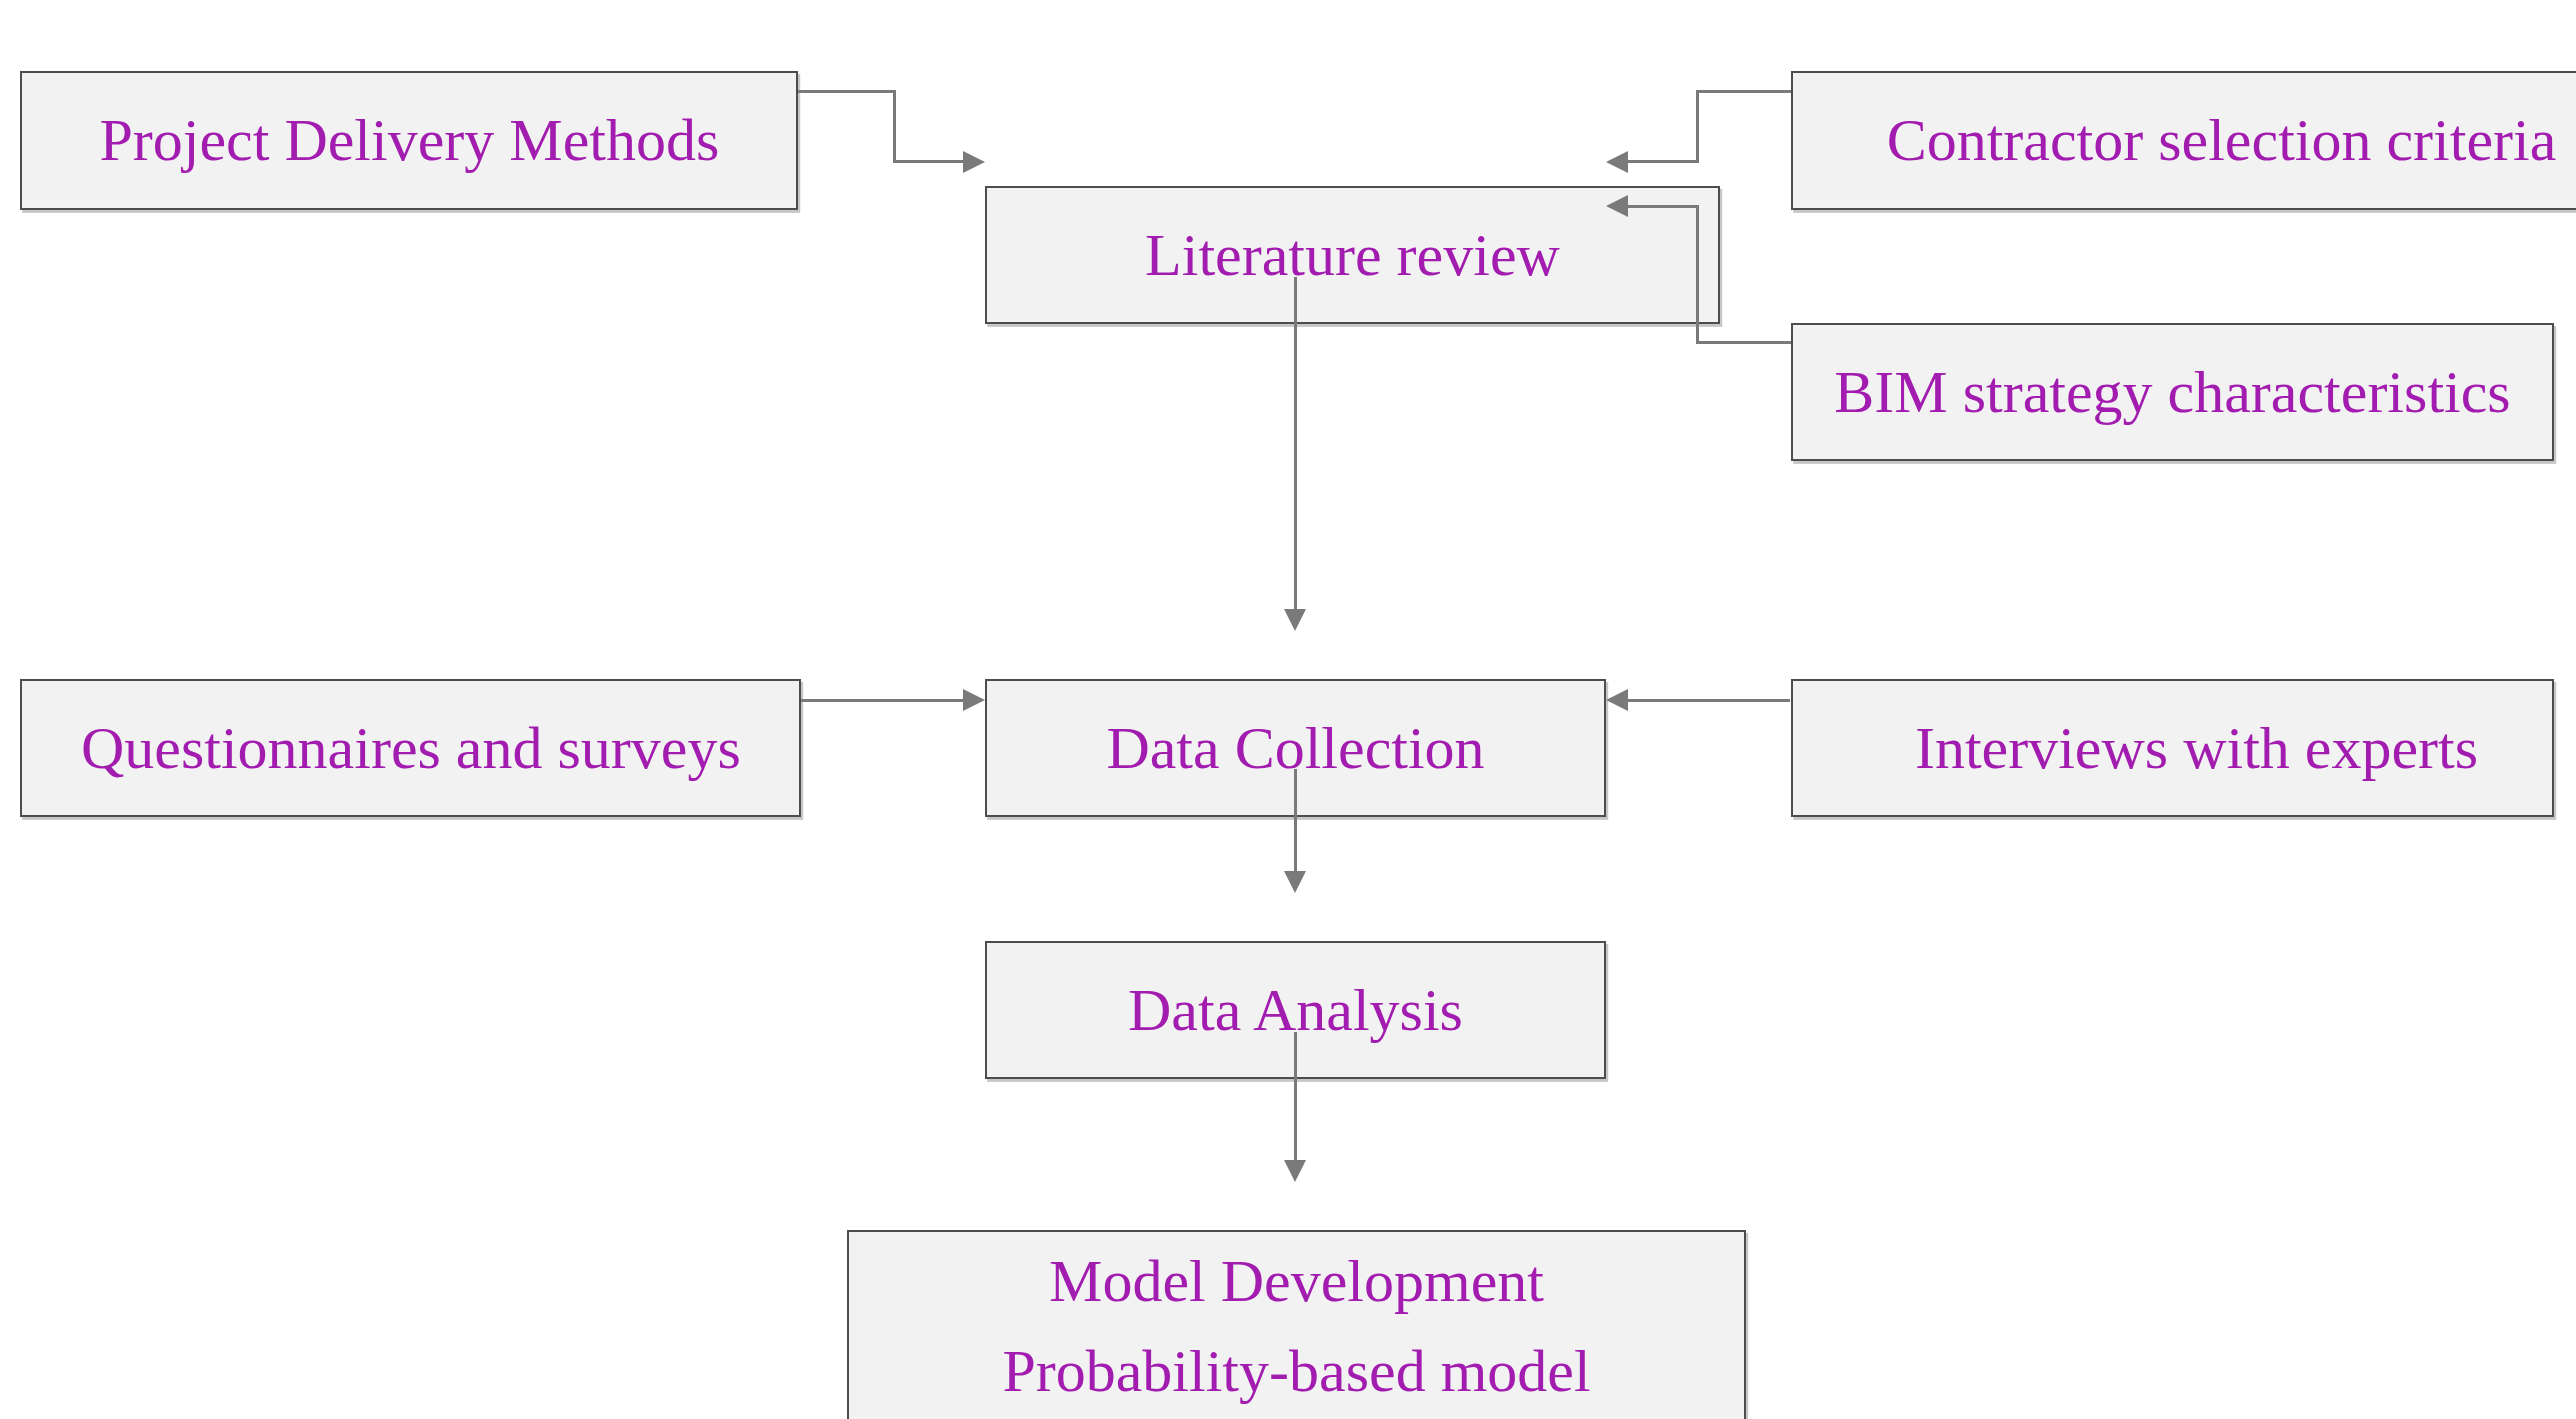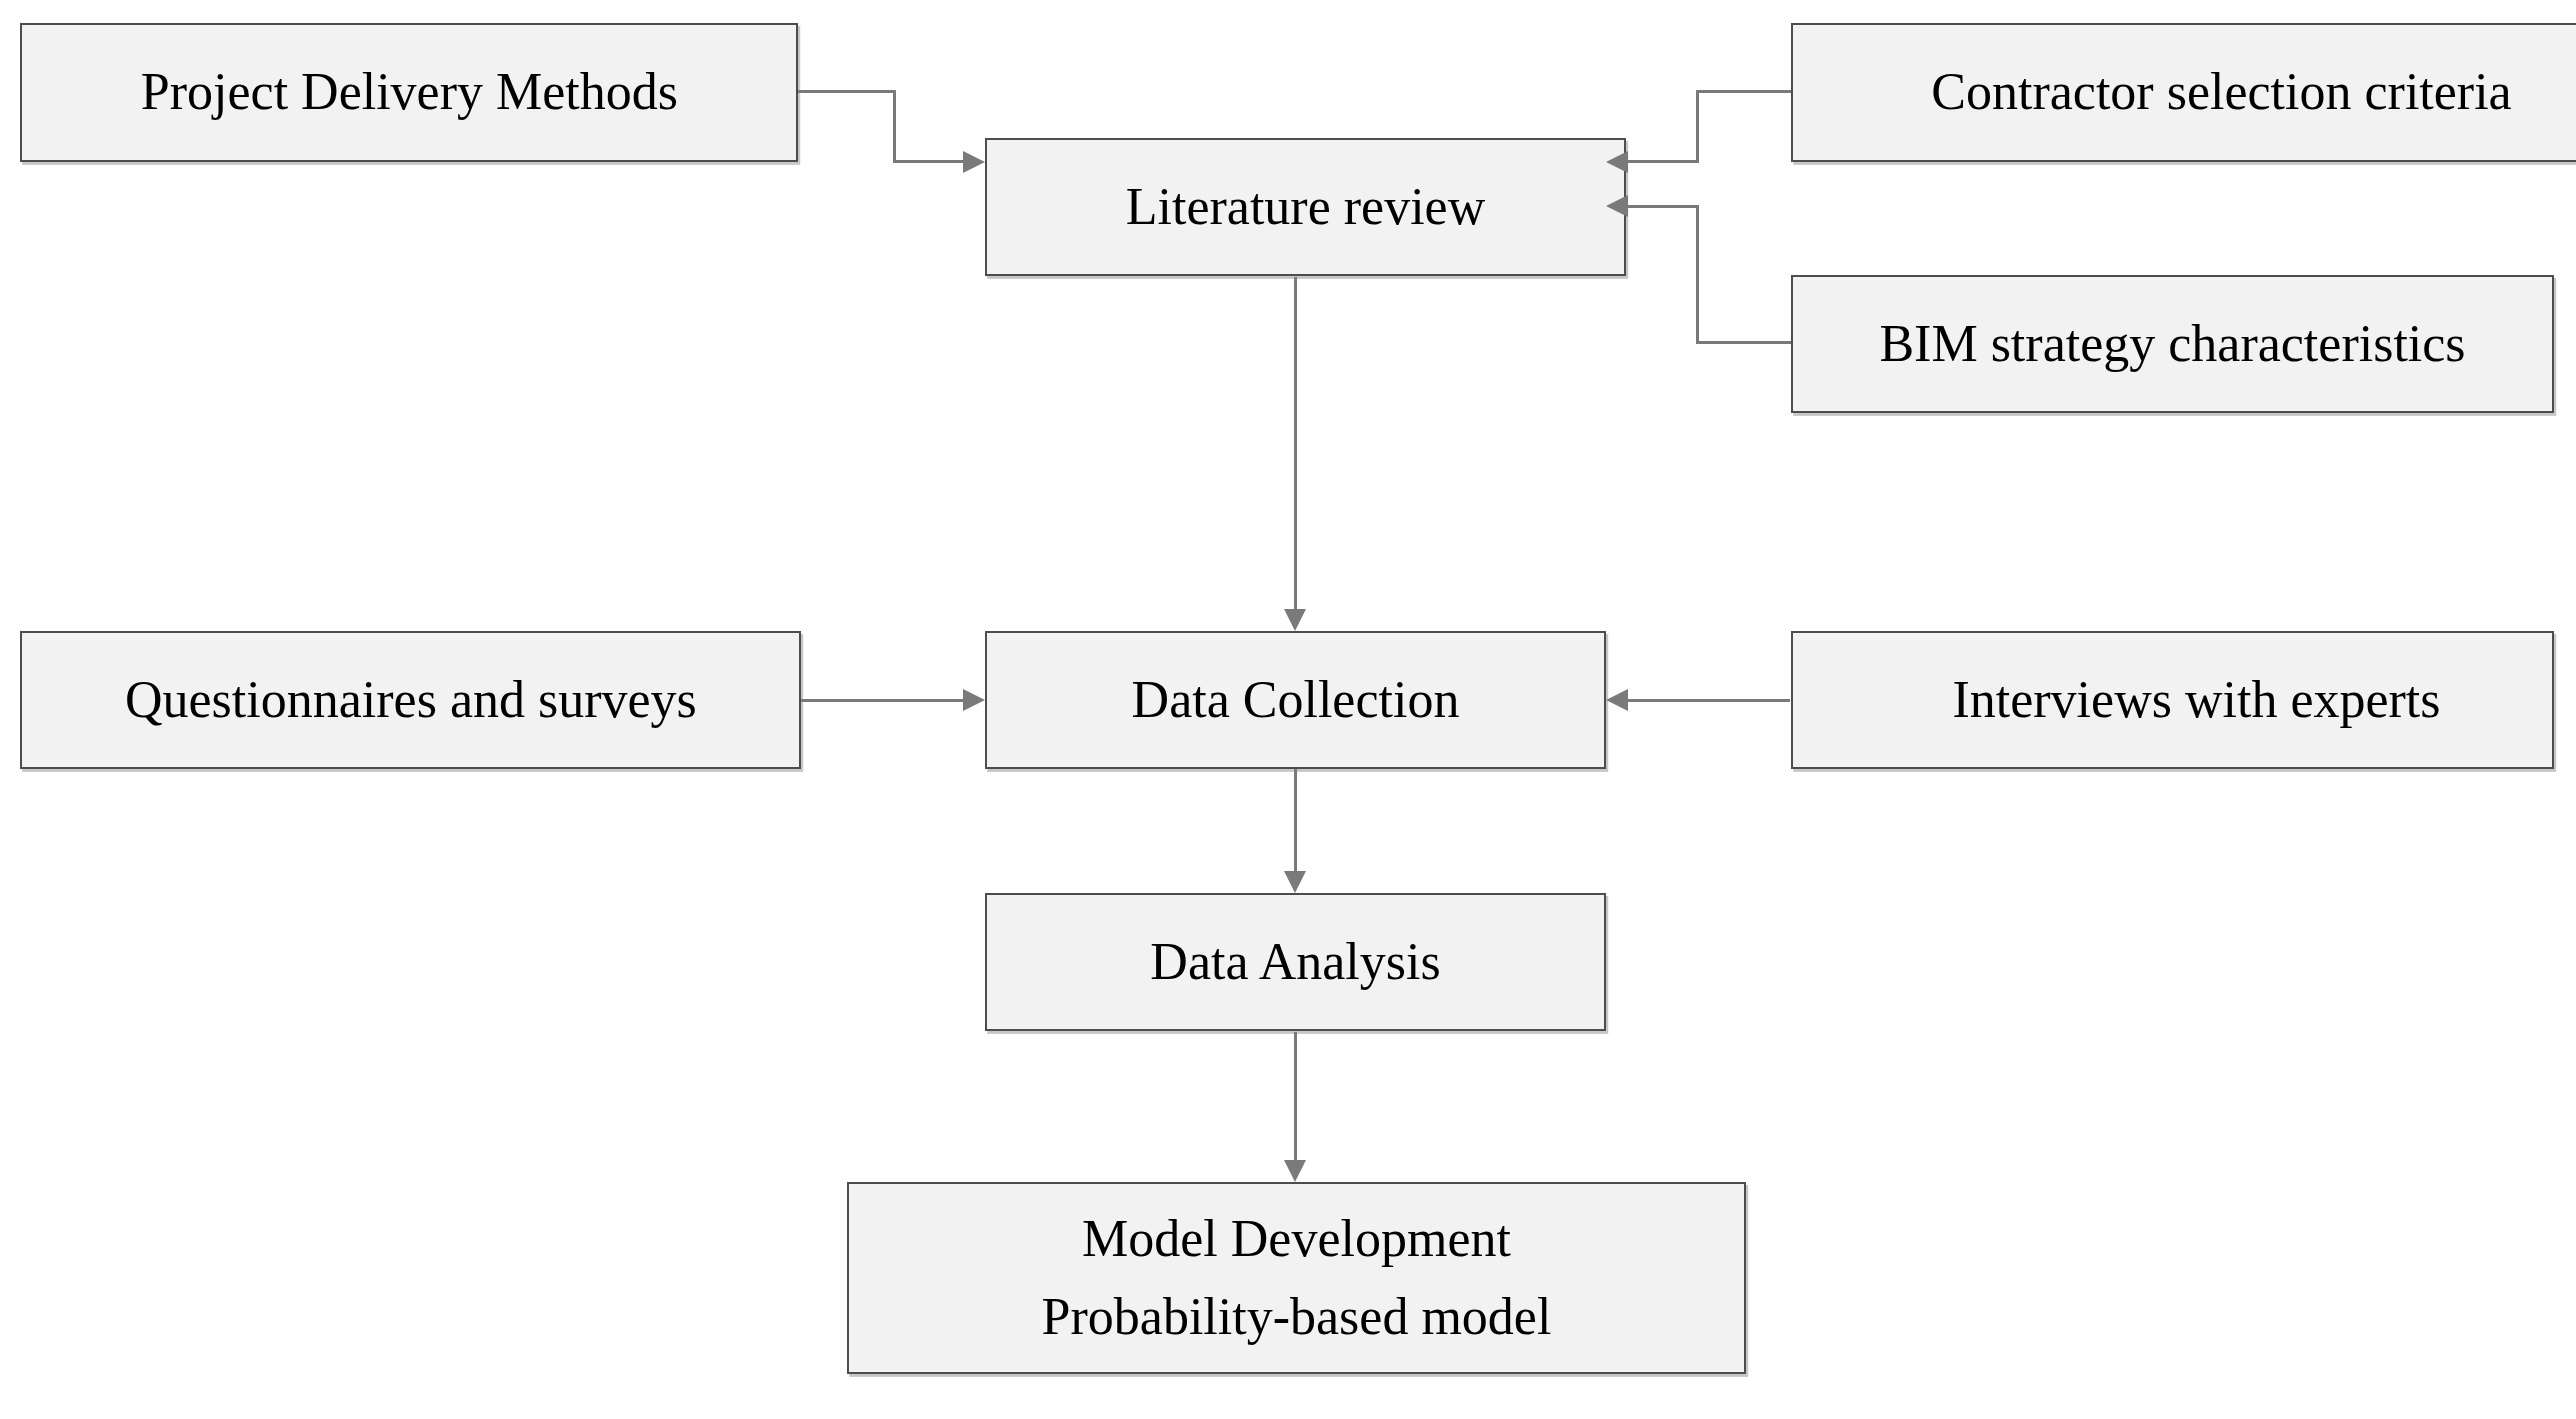--- a/index.html
+++ b/index.html
@@ -20,27 +20,28 @@
   
   .box {
     position: absolute;
     background: #f2f2f2;
     border: 2.9px solid #4d4d4d;
     box-shadow: 2.2px 2.9px 0 rgba(130,130,130,0.45);
     display: flex;
     align-items: center;
     justify-content: center;
     text-align: center;
-    color: #000000;
-    font-size: 52px;
+    color: #a21caf;
+    font-size: 60px;
     line-height: 1.5;
     box-sizing: border-box;
+    margin-top: 48px;
   }
   .n-pdm   { left: 20.4px;   top: 22.6px;   width: 778px; height: 139px; }
-  .n-lit   { left: 985px; top: 138px;  width: 641px;  height: 138px; }
+  .n-lit   { left: 985px; top: 138px;  width: 735px;  height: 138px; }
   .n-csc   { left: 1791px; top: 22.6px;   width: 861px; height: 139px; }
   .n-bim   { left: 1791px; top: 275px;  width: 763px; height: 138px; }
   .n-qas   { left: 20.4px;   top: 631px;  width: 781px; height: 138px; }
   .n-dc    { left: 985px; top: 631px;  width: 621px;  height: 138px; }
   .n-iwe   { left: 1791px; top: 631px;  width: 763px; height: 138px; padding-left: 48px; }
   .n-da    { left: 985px; top: 893px; width: 621px;  height: 138px; }
   .n-md    { left: 847px; top: 1182px; width: 899px; height: 192px; flex-direction: column; }
   
   .seg {
     position: absolute;

